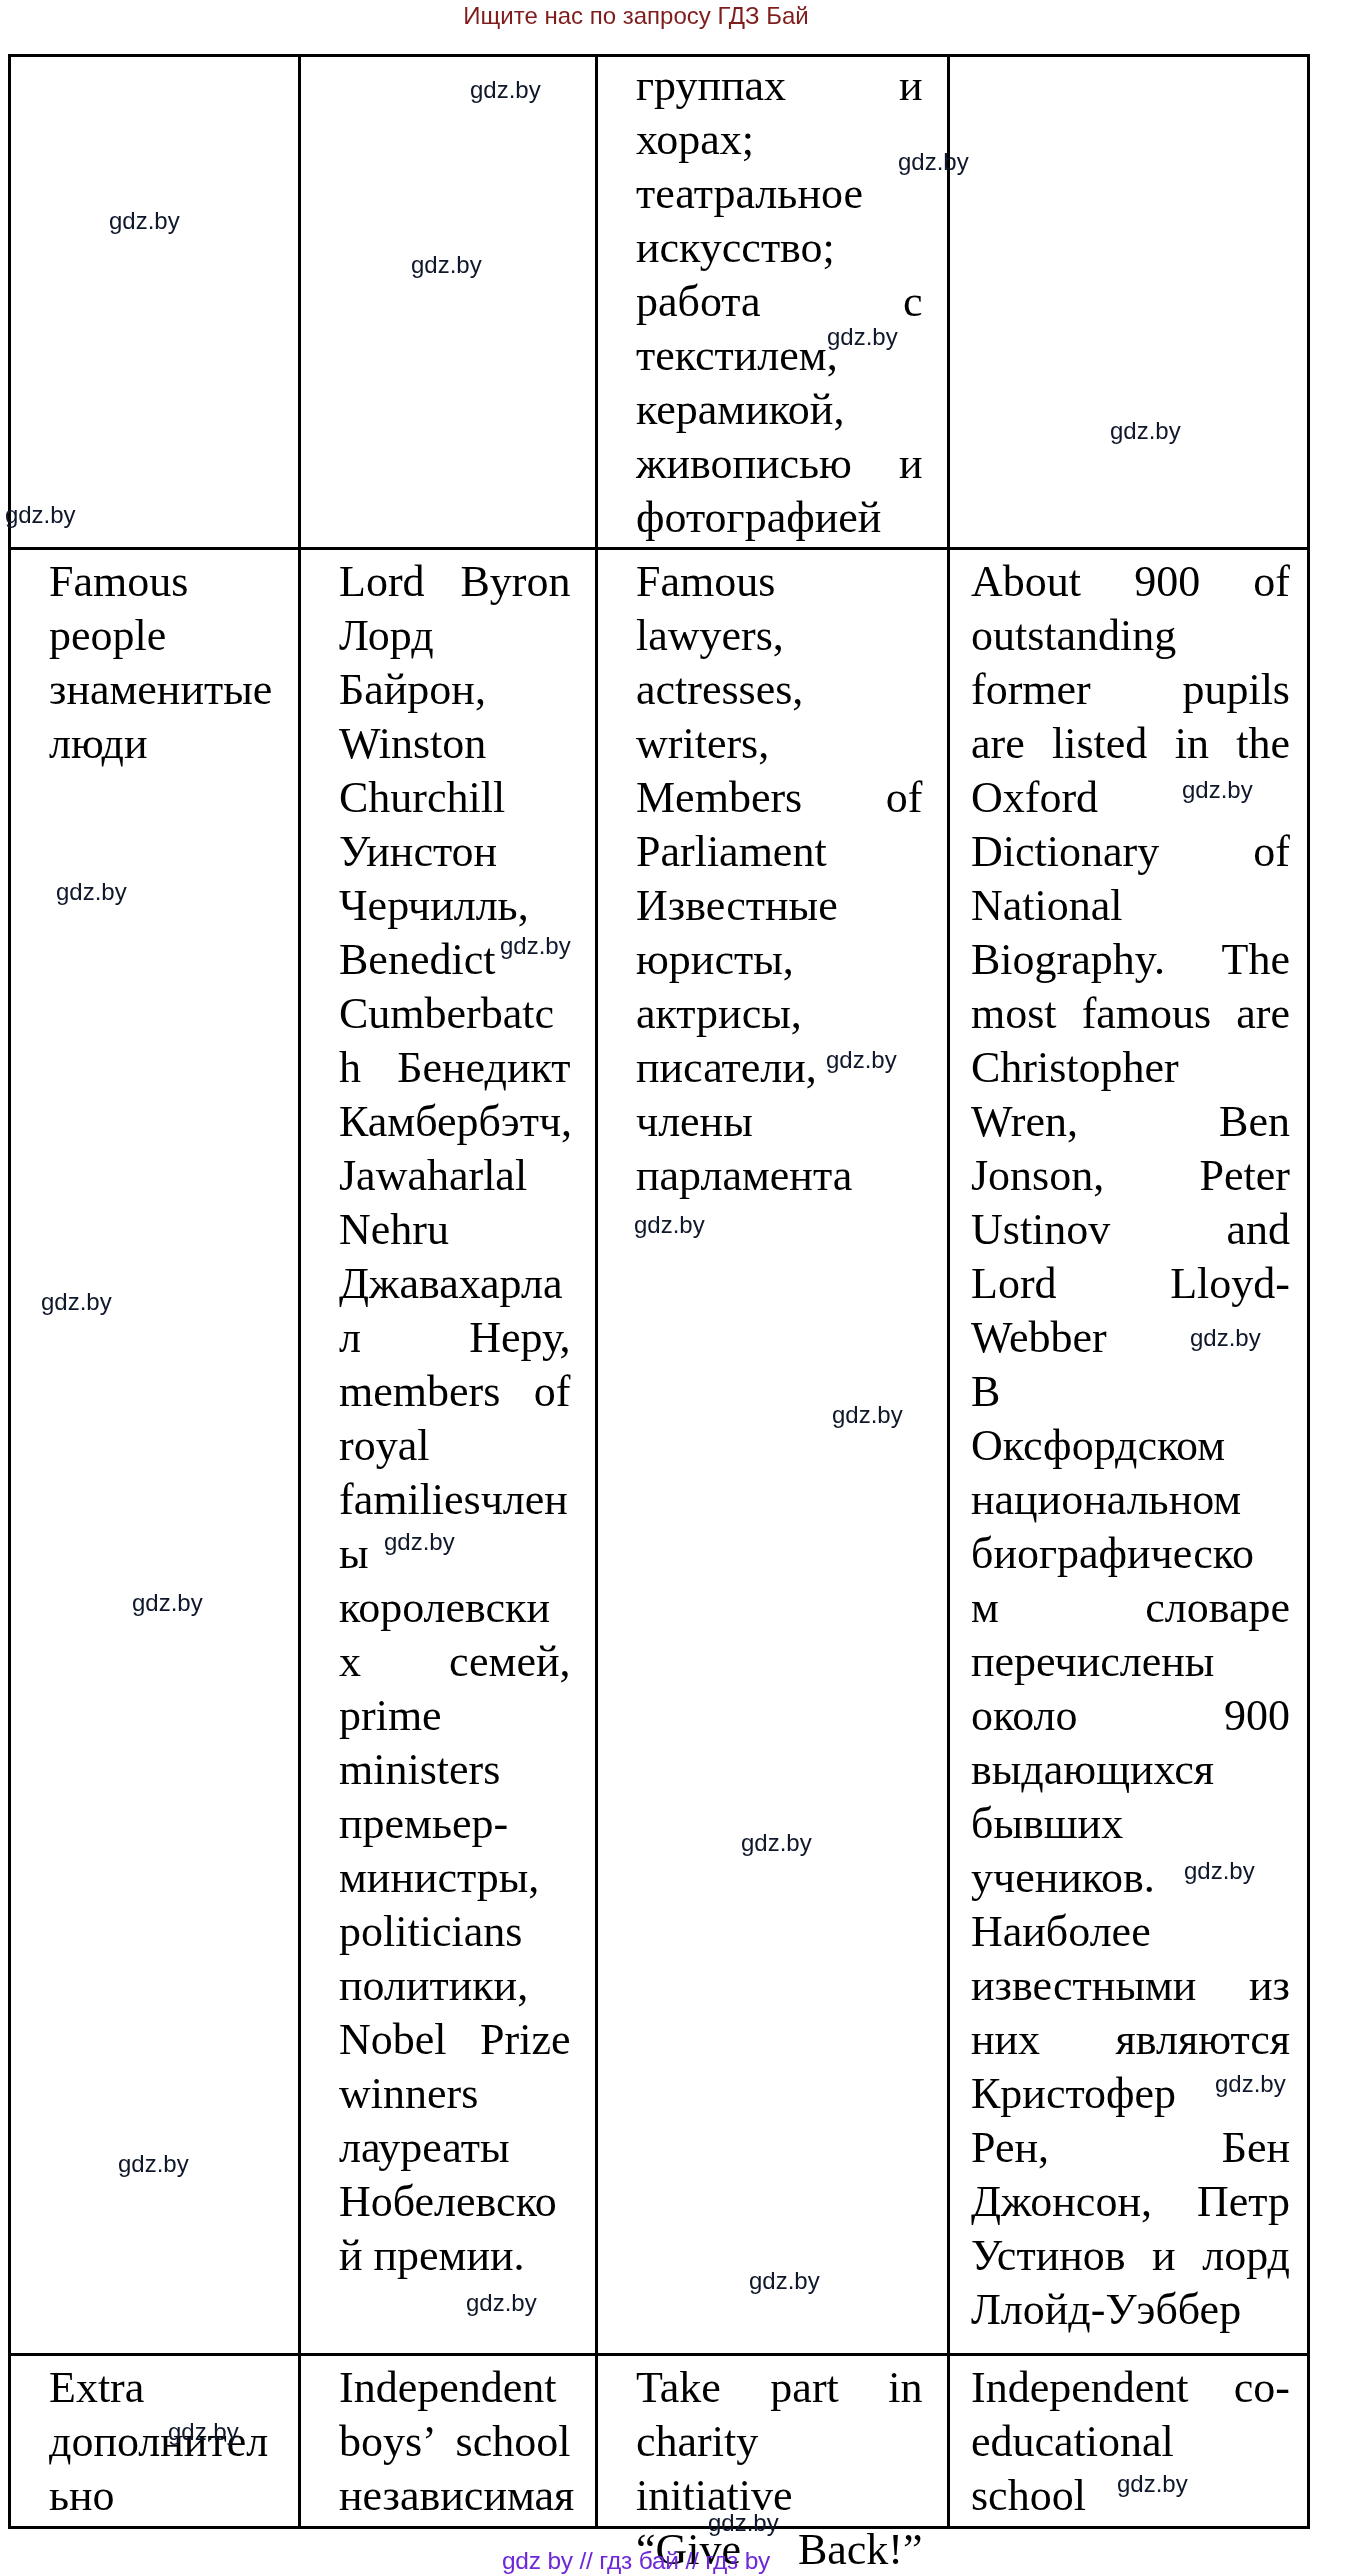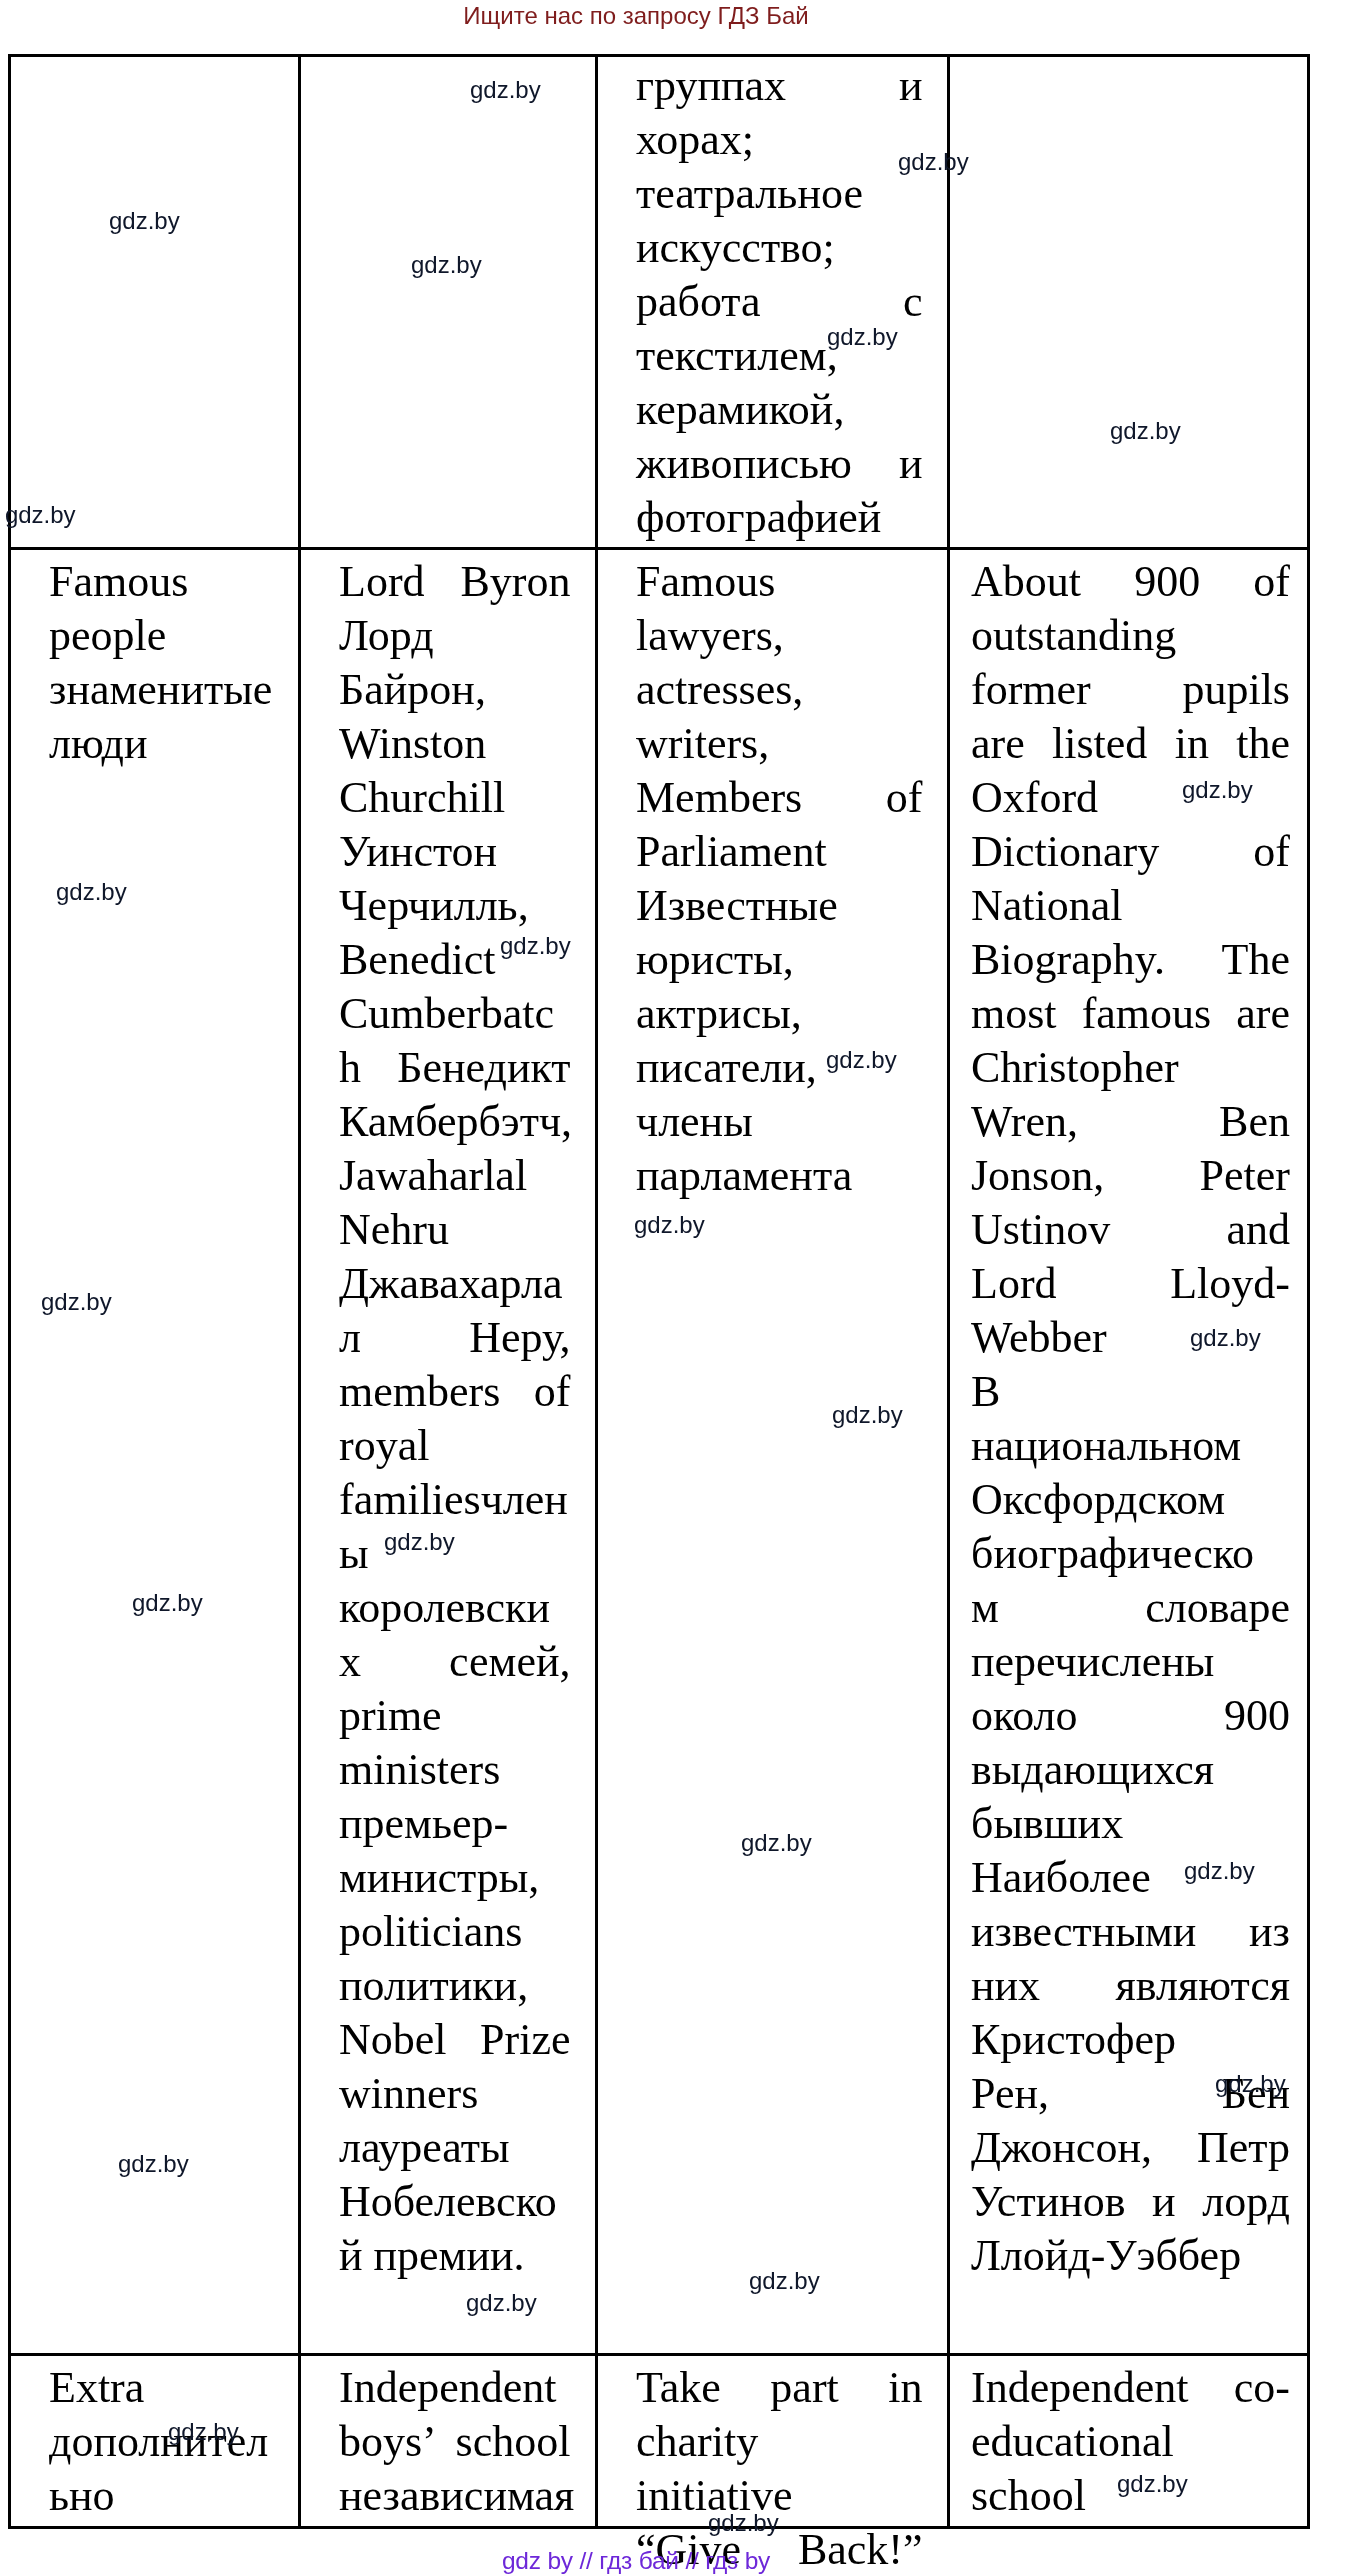--- a/index.html
+++ b/index.html
@@ -156,28 +156,29 @@
         <div class="line">National</div>
         <div class="line">Biography. The</div>
         <div class="line">most famous are</div>
         <div class="line">Christopher</div>
         <div class="line">Wren, Ben</div>
         <div class="line">Jonson, Peter</div>
         <div class="line">Ustinov and</div>
         <div class="line">Lord Lloyd-</div>
         <div class="line">Webber</div>
         <div class="line">В</div>
+        <div class="line">Оксфордском</div>
         <div class="line">национальном</div>
-        <div class="line">Оксфордском</div>
         <div class="line">биографическо</div>
         <div class="line">м словаре</div>
         <div class="line">перечислены</div>
         <div class="line">около 900</div>
         <div class="line">выдающихся</div>
         <div class="line">бывших</div>
+        <div class="line">учеников.</div>
         <div class="line">Наиболее</div>
         <div class="line">известными из</div>
         <div class="line">них являются</div>
         <div class="line">Кристофер</div>
         <div class="line">Рен, Бен</div>
         <div class="line">Джонсон, Петр</div>
         <div class="line">Устинов и лорд</div>
         <div class="line">Ллойд-Уэббер</div>
       </div>
 

